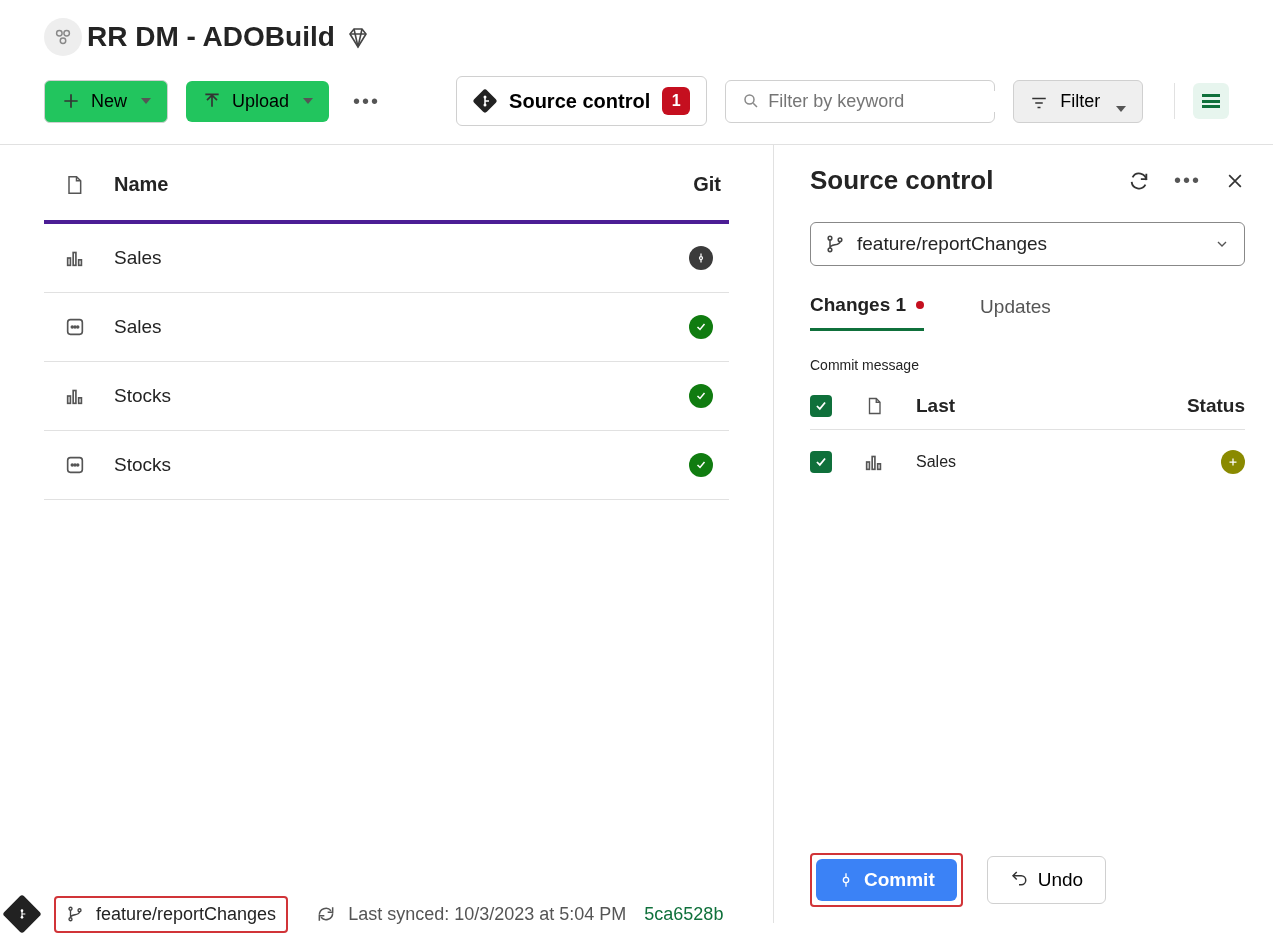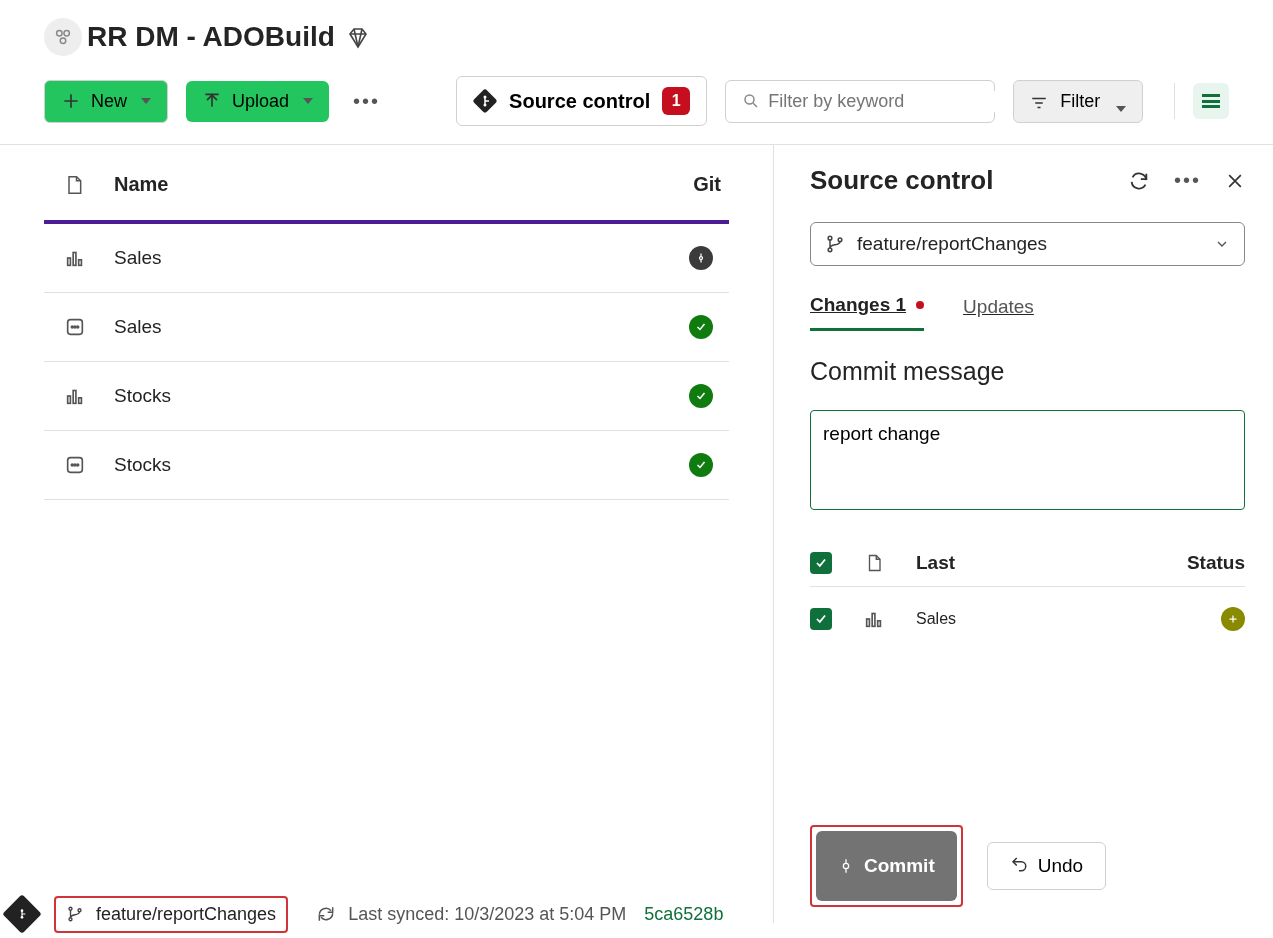--- a/index.html
+++ b/index.html
@@ -70,48 +70,48 @@
 .panel { width:500px; border-left:1px solid #e1e1e1; display:flex;
   flex-direction:column; padding:20px 28px 16px 36px; position:relative;}
 .panel-head { display:flex; align-items:center; gap:18px; margin-bottom:26px;}
 .panel-title { font-size:26px; font-weight:700; flex:1;}
 .panel-head .ic { cursor:pointer; }
 .branch-select { display:flex; align-items:center; gap:12px; padding:10px 14px;
   border:1px solid #888; border-radius:6px; font-size:19px; margin-bottom:28px;
   cursor:pointer;}
 .branch-select .arrow { margin-left:auto; }
 
-.tabs { display:flex; gap:39px; margin-bottom:26px;text-decoration:underline;}
+.tabs { display:flex; gap:56px; margin-bottom:26px;}
 .tab { font-size:19px; padding-bottom:12px; cursor:pointer; color:#555;
   display:flex; align-items:center; gap:10px;}
 .tab.active { font-weight:600; color:#222; border-bottom:3px solid #0f703b;}
 .dot { width:8px; height:8px; border-radius:50%; background:#c50f1f;}
 
-.label { font-size:25px; font-weight:400; margin-bottom:24px;}
+.label { font-size:14px; font-weight:400; margin-bottom:10px;}
 .commit-box { width:100%; height:100px; border:1px solid #0f703b; border-radius:4px;
   padding:12px 12px; font-size:19px; font-family:inherit; resize:none; outline:none;
   margin-bottom:30px;}
 
 .changes-table { }
 .ct-head { display:flex; align-items:center; padding:12px 0; border-bottom:1px solid #e1e1e1;
   font-size:19px; font-weight:600;}
 .ct-row { display:flex; align-items:center; padding:20px 0;}
 .chk { width:22px; height:22px; border-radius:4px; background:#0f703b;
   display:flex; align-items:center; justify-content:center; color:#fff; cursor:pointer;
   margin-right:24px;}
 .ct-icon { width:36px; display:flex; justify-content:center; margin-right:24px;}
 .ct-item { flex:1; }
 .ct-status { width:56px; display:flex; justify-content:flex-end;}
 .status-circ { width:24px; height:24px; border-radius:50%; background:#8a8a00;
   display:flex; align-items:center; justify-content:center; color:#fff;}
 
 .panel-foot { margin-top:auto; display:flex; gap:24px; align-items:center;}
 .commit-wrap { border:2px solid #d13438; border-radius:4px; padding:4px;}
-.commit-btn { display:flex; align-items:center; gap:10px; padding:24px 22px;
-  background:#737373; color:#fff; border:none; border-radius:6px; font-size:19px;
+.commit-btn { display:flex; align-items:center; gap:10px; padding:10px 22px;
+  background:#3b82f6; color:#fff; border:none; border-radius:6px; font-size:19px;
   font-weight:600; cursor:pointer;}
 .undo-btn { display:flex; align-items:flex-start; gap:10px; padding:12px 22px;
   background:#fff; border:1px solid #d0d0d0; border-radius:6px; font-size:19px;
   cursor:pointer;}
 
 .statusbar { position:absolute; bottom:0; left:0; right:0; height:48px;
   display:flex; align-items:center; gap:18px; padding:0 8px 0 8px; font-size:18px;}
 .sb-git { width:28px; height:28px; transform:rotate(45deg); background:#222;
   display:flex; align-items:center; justify-content:center; border-radius:3px;}
 .sb-git svg { transform:rotate(-45deg);}
@@ -325,21 +325,20 @@
 
     <div class="tabs">
       <div class="tab active">
         <span>Changes 1</span>
         <span class="dot"></span>
       </div>
       <div class="tab">Updates</div>
     </div>
 
     <div class="label">Commit message</div>
-    <textarea class="commit-box" id="commit-input" style="">report change</textarea>
 
     <div class="changes-table">
       <div class="ct-head">
         <div class="chk">
           <svg width="14" height="14" viewBox="0 0 24 24" stroke="#fff" stroke-width="3" fill="none">
               <path d="M5 12l5 5 9-11"></path>
             </svg>
         </div>
         <div class="ct-icon">
           <svg width="18" height="20" viewBox="0 0 24 24" fill="none" stroke="#555" stroke-width="1.8">

